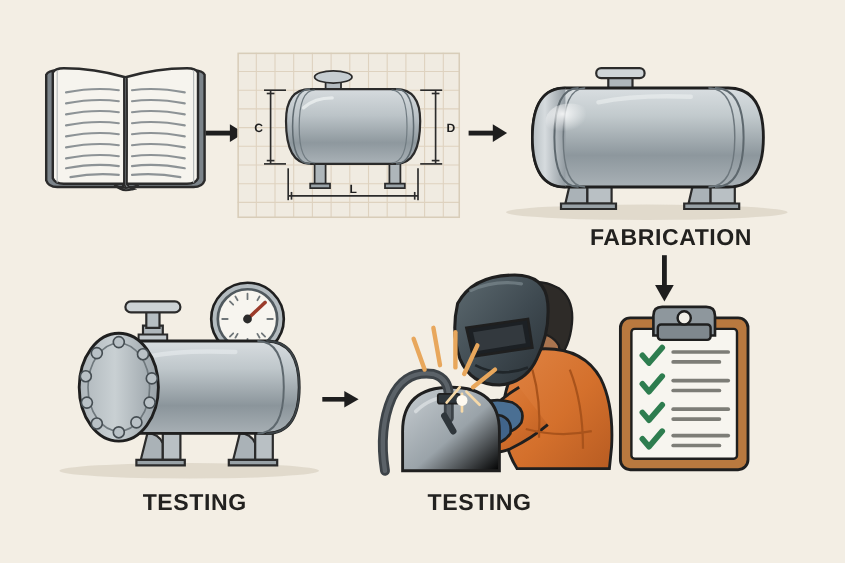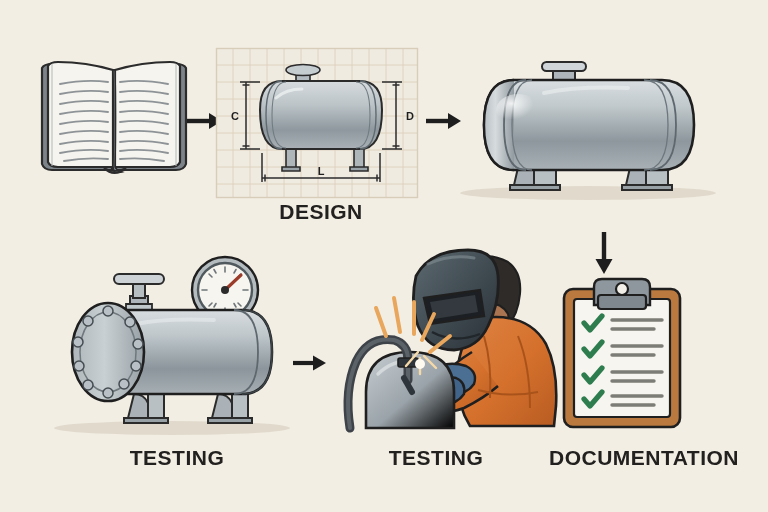--- a/index.html
+++ b/index.html
@@ -140,21 +140,20 @@
       <g stroke="#2b2b2b" stroke-width="1.5" fill="none">
         <path d="M46 105 V134"></path>
           <path d="M164 105 V134"></path>
         <path d="M46 130 H164"></path>
         <path d="M49 126.5 L49 133.5"></path>
           <path d="M161 126.5 L161 133.5"></path>
       </g>
       <text x="105" y="127" font-family="Liberation Sans, sans-serif" font-size="11" font-weight="bold" fill="#1e1e1e" text-anchor="middle">L</text>
     </svg>
   </div>
-  <div class="caption cap-lg" style="left:246px;top:200px;width:150px;">DESIGN</div>
 
   <div class="node" style="left:424px;top:110px;">
     <svg width="40" height="22" viewBox="0 0 40 22">
       <path d="M2 11 L26 11" stroke="#1e1e1e" stroke-width="4.4" fill="none"></path>
       <path d="M24 3 L37 11 L24 19 Z" fill="#1e1e1e"></path>
     </svg>
   </div>
 
   <div class="node" style="left:448px;top:55px;">
     <svg width="270" height="150" viewBox="0 0 270 150">
@@ -195,20 +194,21 @@
       <path d="M78 25 Q56 25 56 70 Q56 115 78 115" fill="none" stroke="#5e686e" stroke-width="1.8"></path>
       <path d="M84 25 Q64 25 64 70 Q64 115 84 115" fill="none" stroke="#6d777d" stroke-width="1.3"></path>
 
       <path d="M202 25 Q228 25 228 70 Q228 115 202 115" fill="none" stroke="#5e686e" stroke-width="1.8"></path>
       <path d="M196 25 Q220 25 220 70 Q220 115 196 115" fill="none" stroke="#6d777d" stroke-width="1.3"></path>
 
       <ellipse cx="70" cy="55" rx="22" ry="16" fill="url(#fabShine)"></ellipse>
       <path d="M96 38 Q130 31 180 33" fill="none" stroke="#eef2f3" stroke-width="4" stroke-linecap="round" opacity="0.55"></path>
     </svg>
   </div>
+  <div class="caption cap-lg" style="left:500px;top:205px;width:220px;">FABRICATION</div>
 
   <div class="node" style="left:592px;top:231px;">
     <svg width="24" height="46" viewBox="0 0 24 46">
       <path d="M12 1 L12 30" stroke="#1e1e1e" stroke-width="4.4" fill="none"></path>
       <path d="M3.5 28 L12 43 L20.5 28 Z" fill="#1e1e1e"></path>
     </svg>
   </div>
 
   <div class="node" style="left:44px;top:252px;">
     <svg width="270" height="190" viewBox="0 0 270 190">
@@ -386,15 +386,14 @@
           <path d="M54 54 H96"></path>
         <path d="M54 71 H104"></path>
           <path d="M54 80 H96"></path>
         <path d="M54 97 H104"></path>
           <path d="M54 106 H96"></path>
         <path d="M54 121 H104"></path>
           <path d="M54 130 H96"></path>
       </g>
     </svg>
   </div>
-  <div class="caption cap-lg" style="left:520px;top:446px;width:248px;">DOCUMENTATION</div>
 
 </div>
 
 </body></html>

